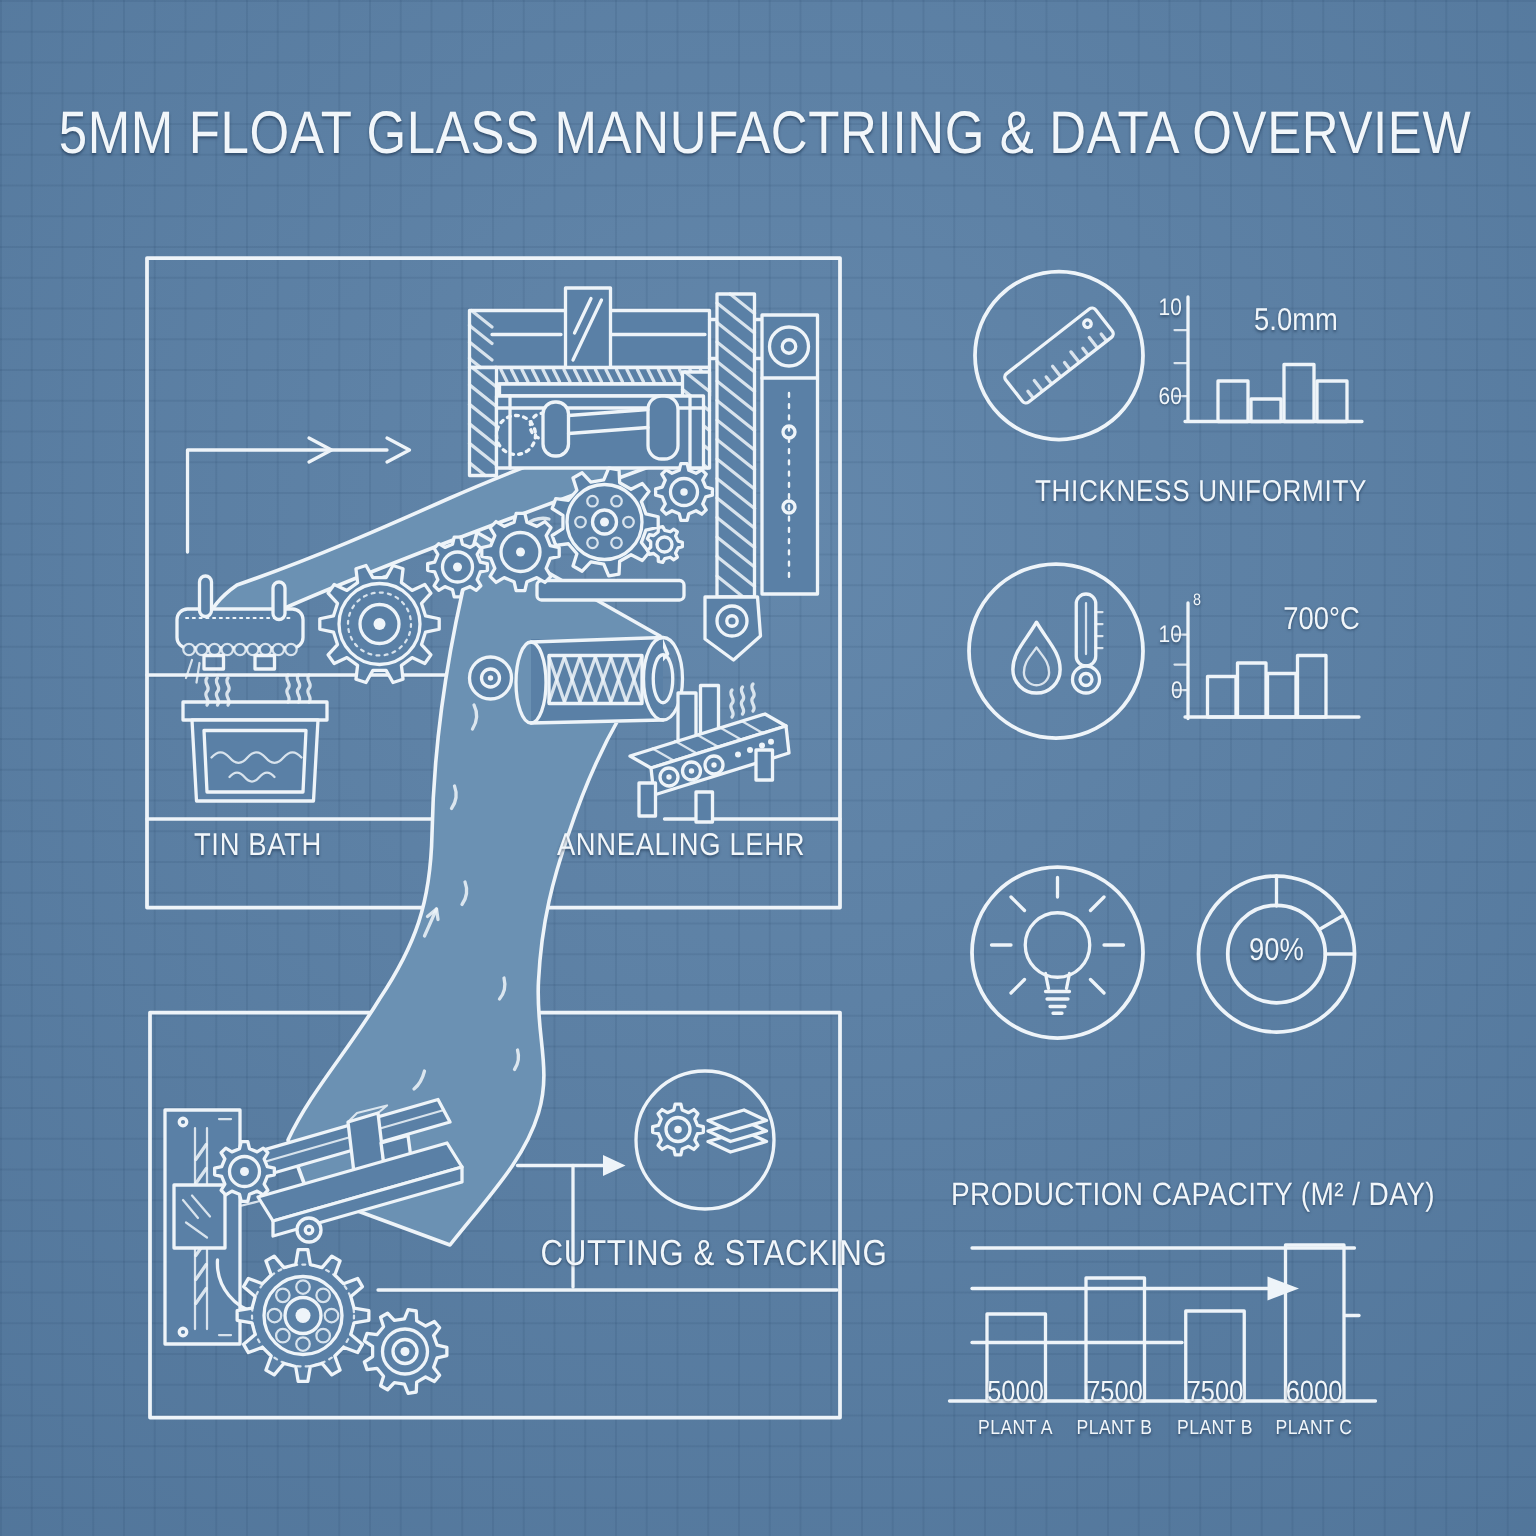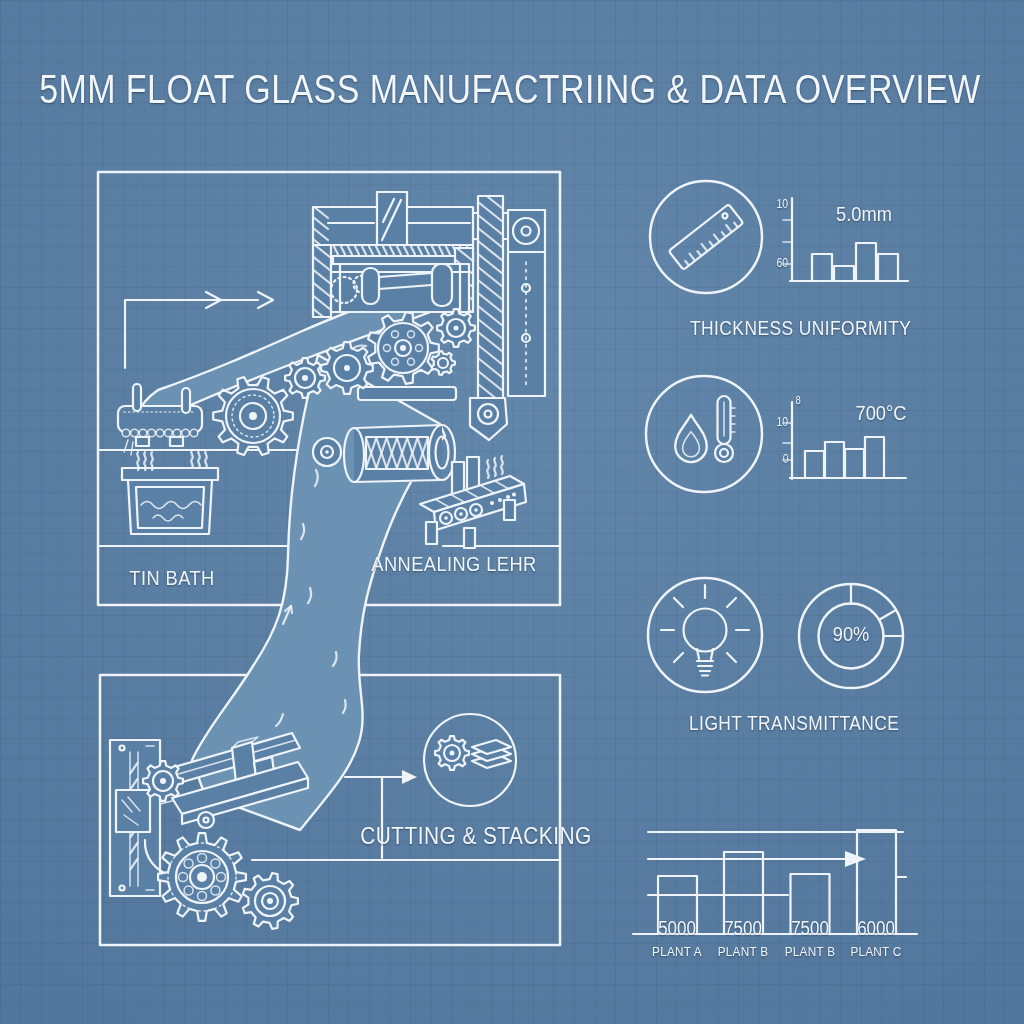--- a/index.html
+++ b/index.html
@@ -28,21 +28,21 @@
      text-shadow:0 1px 2px rgba(10,30,55,.5);}
   .t span{display:inline-block;transform:scaleX(.87);transform-origin:center;}
   .t.left span{transform-origin:left;}
   .c{transform:translateX(-50%);}
   .r{transform:translateX(-100%);}
   .title{font-size:40px;letter-spacing:.5px;}
   .title span{transform:scaleX(.85);}
   .station{font-size:21px;letter-spacing:.5px;}
   .panel-label{font-size:20px;letter-spacing:.5px;margin-left:45px;}
   .prod-title{font-size:21.5px;letter-spacing:.3px;}
-  .axis{font-size:12px;}
+  .axis{font-size:16px;}
   .axis-sm{font-size:11px;}
   .annot{font-size:21px;}
   .donut-val{font-size:21px;}
   .bar-val{font-size:19.5px;margin-top:12px;}
   .plant{font-size:13.5px;letter-spacing:.3px;}
 </style>
 </head>
 <body>
 
 <div class="page">
@@ -445,26 +445,26 @@
             <rect x="724" y="852" width="39" height="82" stroke-width="2.5"></rect>
             <rect x="790.5" y="874" width="39" height="60" stroke-width="2.5"></rect>
             <rect x="857" y="830" width="39" height="104" stroke-width="2.5"></rect>
           </g>
       </g>
     </g>
   </svg>
 
   <div class="t title c" style="left:510px;top:69px"><span>5MM FLOAT GLASS MANUFACTRIING &amp; DATA OVERVIEW</span></div>
 
-  <div class="t station c" style="left:172px;top:567px"><span>TIN BATH</span></div>
+  <div class="t station c" style="left:172px;top:553px"><span>TIN BATH</span></div>
   <div class="t station c" style="left:454px;top:553px"><span>ANNEALING LEHR</span></div>
   <div class="t station c" style="left:476px;top:824px;font-size:24px"><span>CUTTING &amp; STACKING</span></div>
 
   <div class="t panel-label left" style="left:645px;top:318px"><span>THICKNESS UNIFORMITY</span></div>
-  <div class="t panel-label left" style="left:644px;top:713px"><span>LIGHT TRANSMITTANCE</span></div>
+  <div class="t prod-title left" style="left:634px;top:786px"><span>PRODUCTION CAPACITY (M² / DAY)</span></div>
 
   <div class="t annot c" style="left:864px;top:203px"><span>5.0mm</span></div>
   <div class="t annot c" style="left:881px;top:402px"><span>700°C</span></div>
   <div class="t donut-val c" style="left:851px;top:623px"><span>90%</span></div>
 
   <div class="t axis r" style="left:789px;top:198px"><span>10</span></div>
   <div class="t axis r" style="left:789px;top:257px"><span>60</span></div>
   <div class="t axis-sm" style="left:795px;top:395px"><span>8</span></div>
   <div class="t axis r" style="left:789px;top:416px"><span>10</span></div>
   <div class="t axis r" style="left:789px;top:453px"><span>0</span></div>

